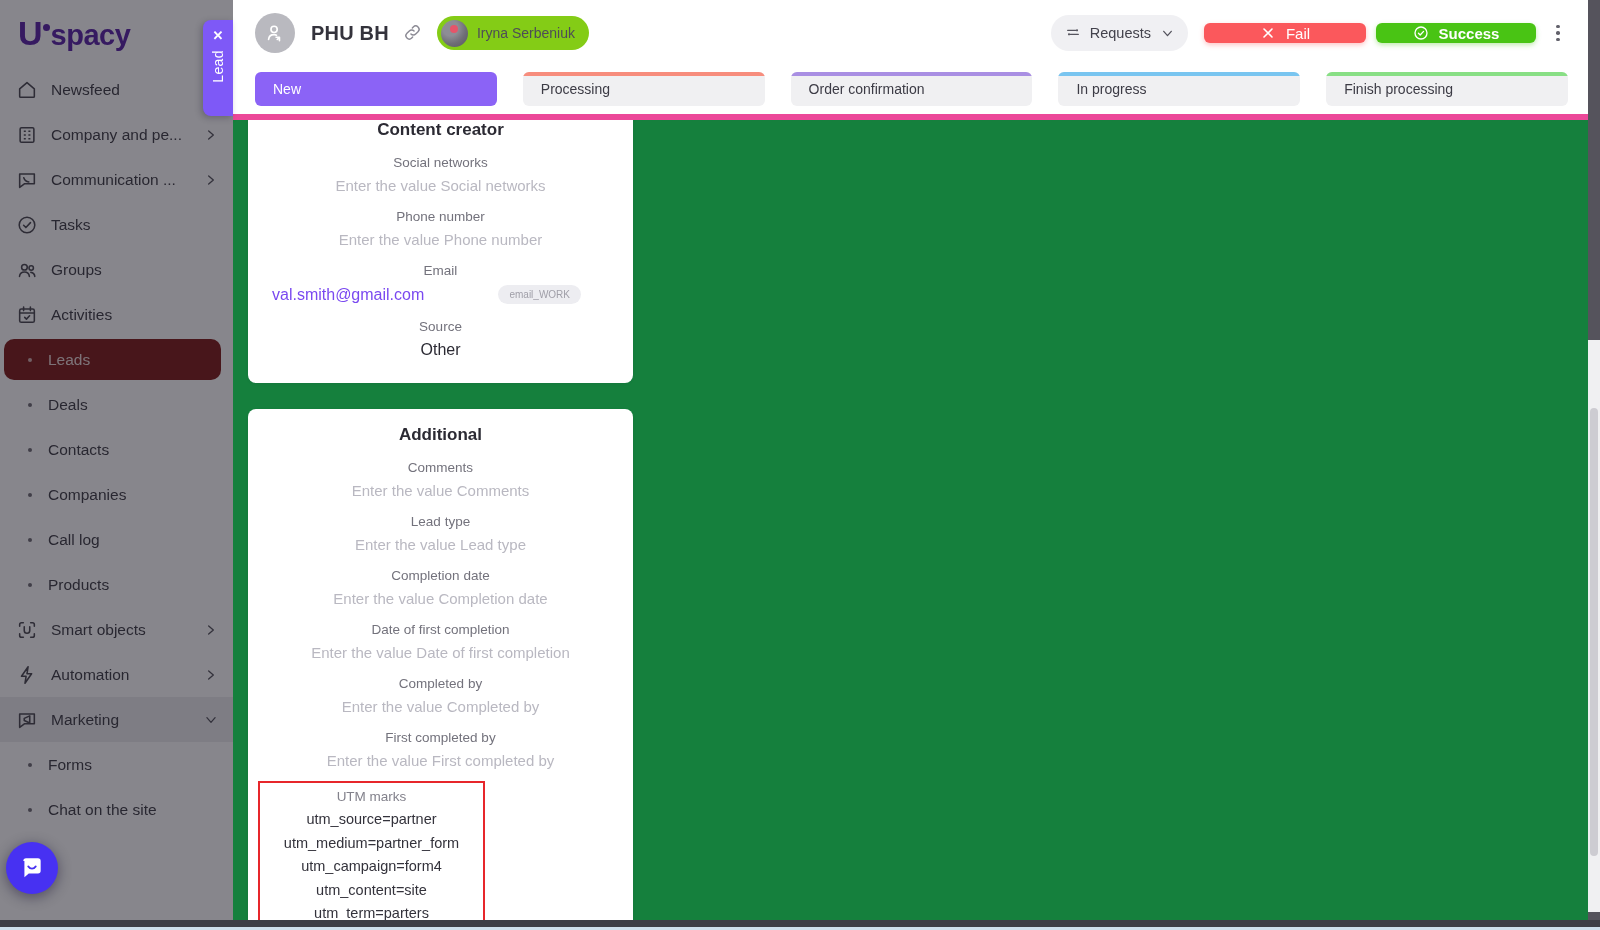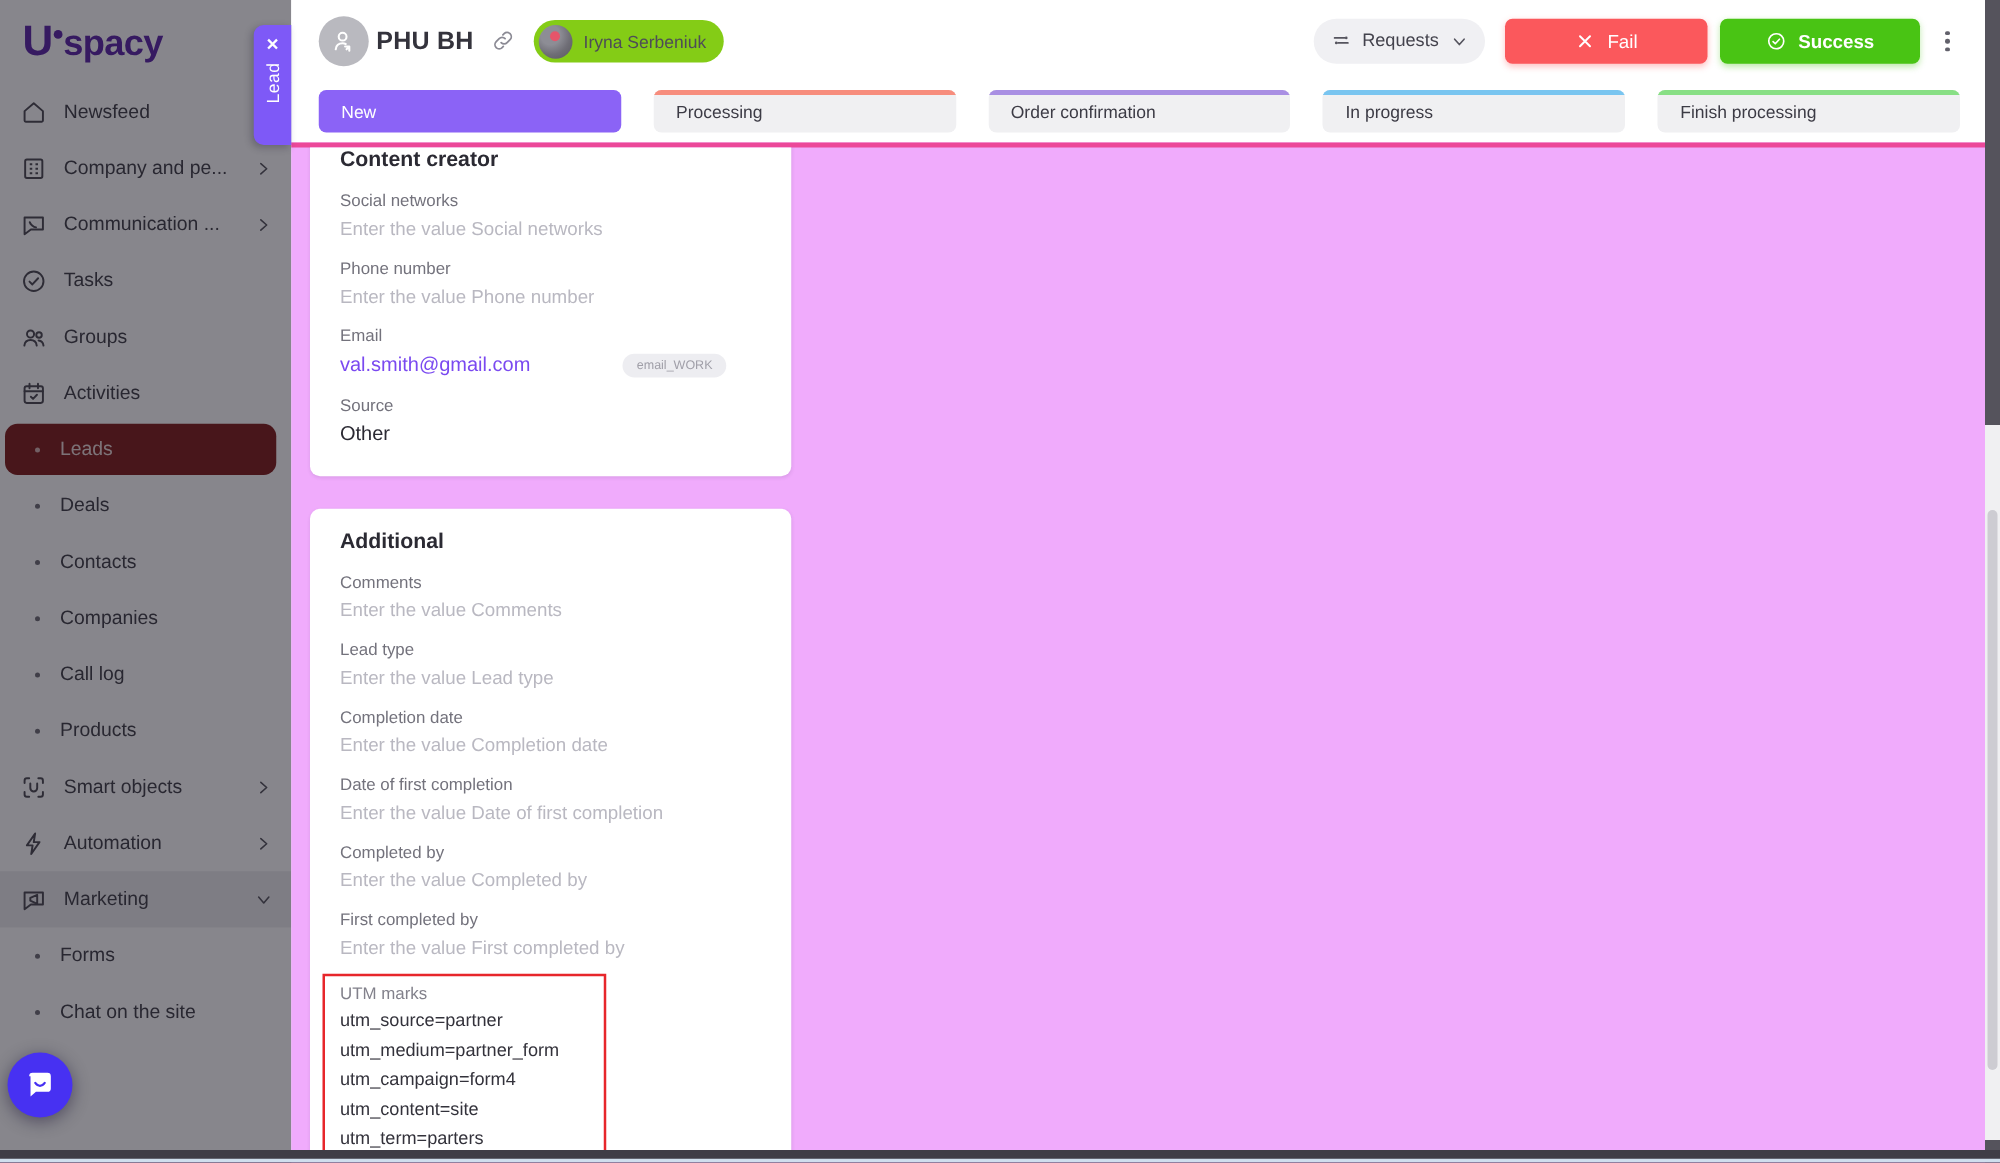--- a/index.html
+++ b/index.html
@@ -54,21 +54,21 @@
     position:absolute; left:233px; top:0; width:1355px; height:920px;
     background:#ffffff; z-index:10; display:flex; flex-direction:column;
   }
 
   .panel-header { height:66px; display:flex; align-items:center; padding:0 22px; background:#fff; }
   .lead-avatar {
     width:40px; height:40px; border-radius:50%; background:#b9b9bf;
     display:flex; align-items:center; justify-content:center; flex:0 0 40px;
   }
   .lead-avatar svg { width:22px; height:22px; }
-  .lead-title { font-size:20px; font-weight:700; color:#34333c; margin-left:6px; letter-spacing:0.2px; }
+  .lead-title { font-size:20px; font-weight:700; color:#34333c; margin-left:16px; letter-spacing:0.2px; }
   .link-btn { margin-left:14px; width:20px; height:20px; color:#8b8a94; cursor:pointer; }
   .link-btn svg { width:19px; height:19px; display:block; }
   .assignee-chip {
     margin-left:14px; height:34px; border-radius:17px; background:#84cc16;
     display:flex; align-items:center; padding:0 14px 0 4px; cursor:pointer;
   }
   .assignee-avatar {
     width:27px; height:27px; border-radius:50%;
     background:radial-gradient(circle at 35% 30%, #8d8d95 0 30%, #6f6e76 60%, #57565e);
     position:relative; overflow:hidden; flex:0 0 27px;
@@ -81,21 +81,21 @@
   .requests-chip {
     height:36px; border-radius:18px; background:#f0f0f3; display:flex; align-items:center;
     padding:0 14px; cursor:pointer; color:#43424c;
   }
   .requests-chip .ricon { width:16px; height:16px; margin-right:9px; color:#55545e; }
   .requests-chip .ricon svg { width:16px; height:16px; display:block; }
   .requests-label { font-size:14.5px; }
   .requests-chip .chev-down { width:13px; height:13px; margin-left:10px; color:#55545e; }
   .requests-chip .chev-down svg { width:13px; height:13px; display:block; transform:rotate(90deg); }
 
-  .btn { height:36px; border:none; border-radius:6px; display:flex; align-items:center; justify-content:center; cursor:pointer; color:#fff; font-family:inherit; }
+  .btn { height:20px; border:none; border-radius:6px; display:flex; align-items:center; justify-content:center; cursor:pointer; color:#fff; font-family:inherit; }
   .btn-fail { width:162px; background:#fb585c; margin-left:16px; box-shadow:0 2px 5px rgba(251,88,92,.35); }
   .btn-success { width:160px; background:#49c414; margin-left:10px; box-shadow:0 2px 5px rgba(73,196,20,.35);font-weight:bold; }
   .btn .bicon { width:16px; height:16px; margin-right:10px; }
   .btn .bicon svg { width:16px; height:16px; display:block; }
   .btn-label { font-size:15px; }
 
   .kebab { width:16px; height:22px; margin-left:14px; display:flex; flex-direction:column; align-items:center; justify-content:center; gap:3px; cursor:pointer; }
   .kebab i { width:3.5px; height:3.5px; border-radius:50%; background:#62616b; }
 
   
@@ -103,22 +103,22 @@
   .stage-tab {
     flex:1; height:34px; background:#f0f0f2; border-radius:6px; position:relative; overflow:hidden;
     display:flex; align-items:center; padding:0 18px; cursor:pointer;
   }
   .stage-tab .tab-accent { position:absolute; left:0; top:0; right:0; height:4px; }
   .stage-tab .stage-label { font-size:14px; color:#3c3b45; position:relative; }
   .stage-tab.active .stage-label { color:#fff; }
 
   
   .content {
-    flex:1; background:#f0abfc; border-top:4px solid #ec4899; overflow:hidden;
-    padding-left:15px; position:relative;
+    flex:1; background:#15803d; border-top:6px solid #ec4899; overflow:hidden;
+    padding-left:15px; position:relative;text-align:center;
   }
   .cards-col { width:385px; display:flex; flex-direction:column; gap:26px; margin-top:-16px; }
 
   .card {
     background:#fff; border-radius:8px; box-shadow:0 1px 3px rgba(40,40,70,0.10);
     padding:16px 24px 24px 24px;
   }
   .card-title { font-size:17px; font-weight:700; color:#2b2a33; margin-bottom:8px; }
 
   .field { margin-top:15px; }

